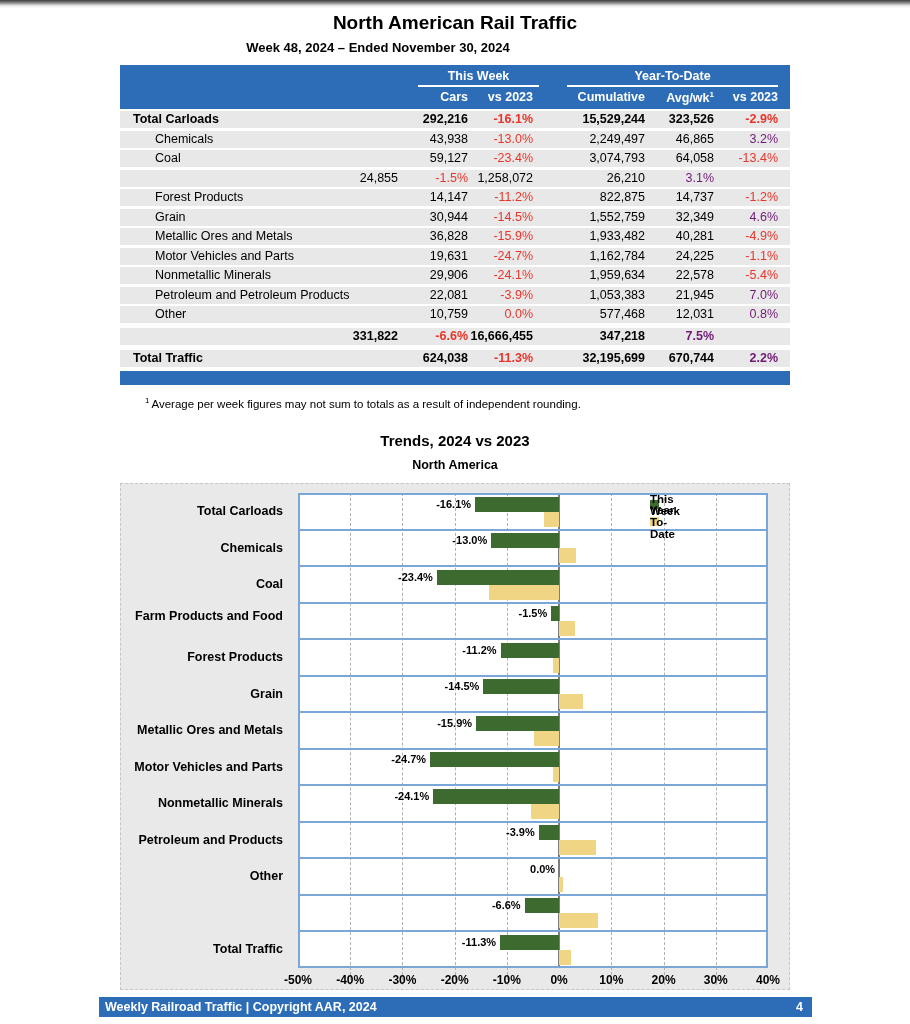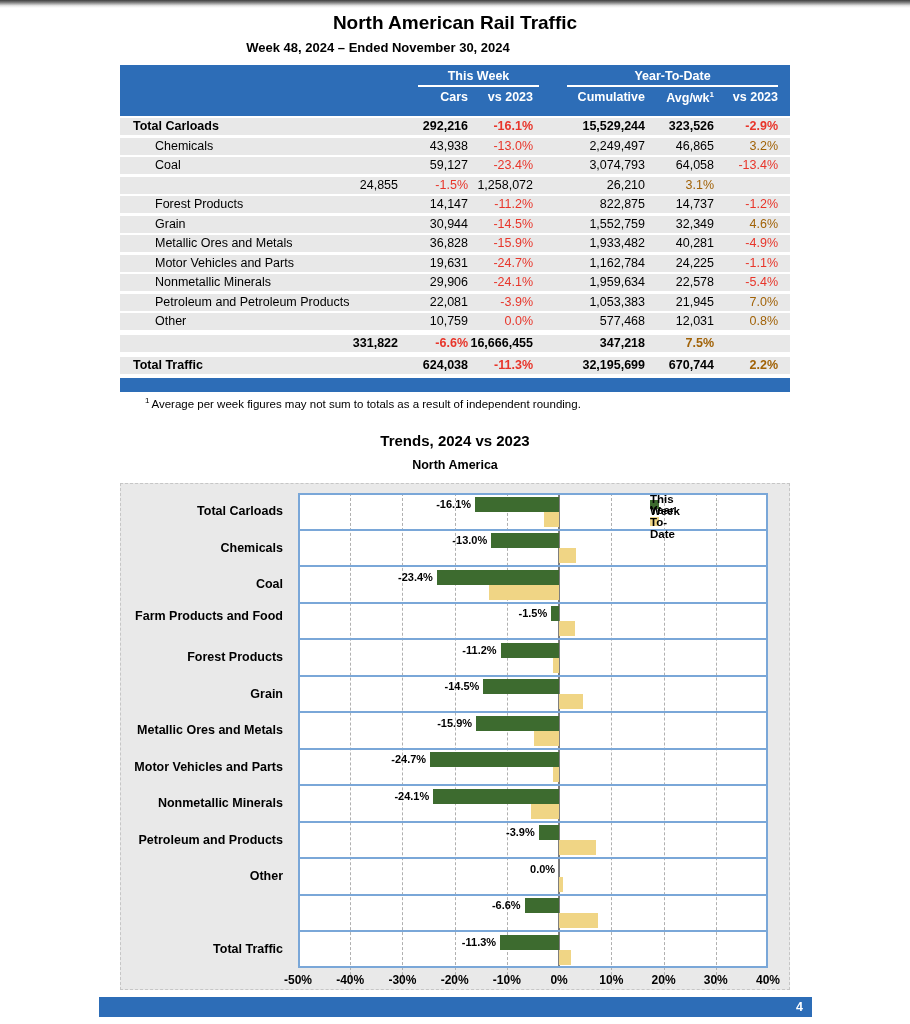--- a/index.html
+++ b/index.html
@@ -17,33 +17,33 @@
   
   .rail-table{position:absolute;left:120px;top:65px;width:670px;}
   .thead{background:#2d6db7;color:#fff;font-weight:bold;font-size:12.5px;padding-top:4px;}
   .g-row{display:grid;grid-template-columns:278px 135px 245px;}
   .g-spacer{}
   .g-this-week{text-align:center;border-bottom:2px solid #fff;padding-bottom:2px;
     margin-left:20px;margin-right:-6px;}
   .g-ytd{text-align:center;border-bottom:2px solid #fff;padding-bottom:2px;
     margin-left:34px;}
   .c-row{display:grid;grid-template-columns:278px 70px 65px 112px 69px 64px;
-    padding:3px 0 11px 0;}
+    padding:3px 0 4px 0;}
   .c-row > div{text-align:right;}
   .c-row sup{font-size:8px;}
   .tbody{padding-top:2px;}
   .trow{display:grid;grid-template-columns:278px 70px 65px 112px 69px 64px;
     height:17px;line-height:17px;background:#e8e8e8;margin-bottom:2.5px;font-size:12.5px;}
   .trow.bold{font-weight:bold;}
   .trow.gap{margin-top:5px;}
   .c-label{text-align:left;padding-left:13px;white-space:nowrap;}
   .c-label.indent{padding-left:35px;}
   .num{text-align:right;}
   .pct.neg{color:#e8352a;}
-  .pct.pos{color:#a16207;}
+  .pct.pos{color:#701a75;}
   .table-bottom-bar{height:14px;background:#2d6db7;margin-top:4px;}
 
   .footnote{position:absolute;left:145px;top:396px;font-size:11.5px;}
   .footnote sup{font-size:8px;}
   .footnote span{margin-left:2px;}
 
   .chart-title{position:absolute;top:432px;left:0;width:910px;text-align:center;
     font-size:15px;font-weight:bold;}
   .chart-subtitle{position:absolute;top:458px;left:0;width:910px;text-align:center;
     font-size:12.5px;font-weight:bold;}
@@ -303,14 +303,15 @@
         <span>This Week</span>
       </div>
       <div class="legend-row">
         <div class="legend-swatch" style="background: rgb(240, 213, 133);"></div>
         <span>Year-To-Date</span>
       </div>
     </div>
   </div>
 
 <div class="footer">
+  <span>Weekly Railroad Traffic | Copyright AAR, 2024</span>
   <span class="footer-page">4</span>
 </div>
 
 </body></html>

